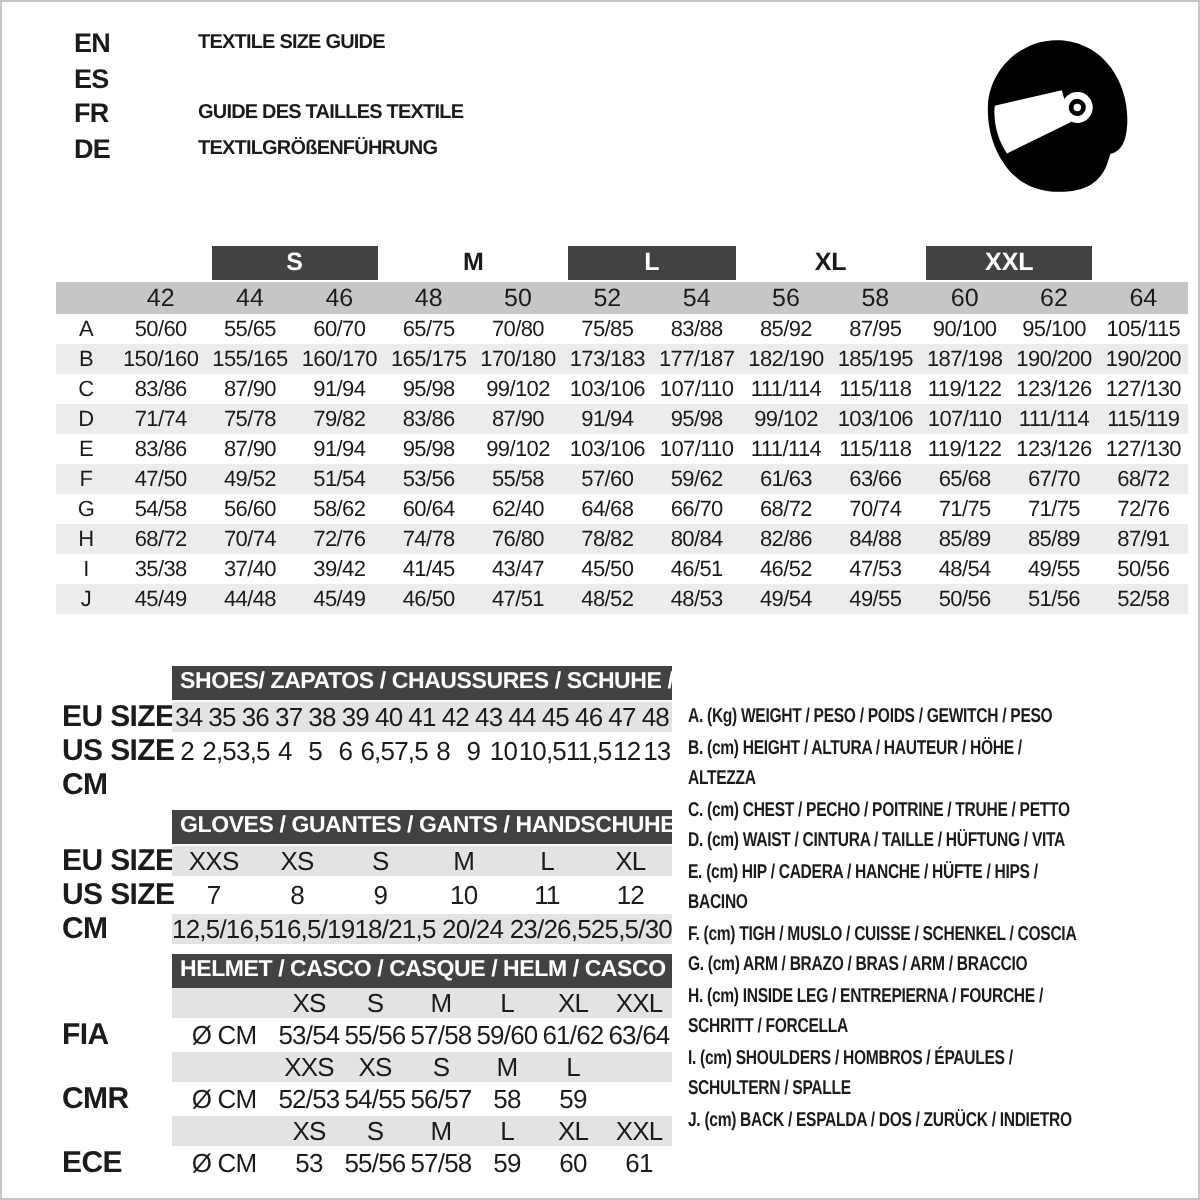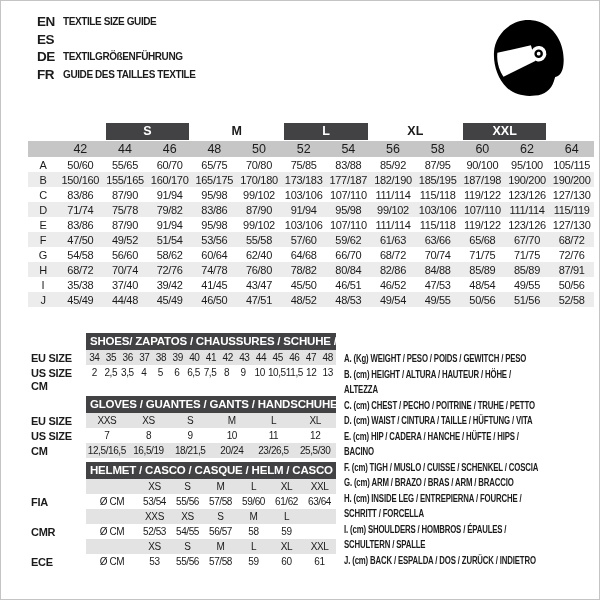--- a/index.html
+++ b/index.html
@@ -5,45 +5,45 @@
   html,body{margin:0;padding:0;background:#fff;}
   .page{
     width:600px;height:600px;box-sizing:border-box;position:relative;
     background:#fff;border:1px solid #c4c4c4;overflow:hidden;
     font-family:"Liberation Sans",sans-serif;color:#1b1b1b;
     -webkit-font-smoothing:antialiased;
   }
   
   .top{position:relative;height:122px;}
   .langs{position:absolute;left:36px;top:12px;}
-  .lang-row{display:flex;line-height:17.5px;}
+  .lang-row{display:flex;line-height:17.5px;gap:36px;}
   .lang-code{width:26px;font-weight:bold;font-size:13.5px;letter-spacing:-0.4px;}
   .lang-text{font-weight:bold;font-size:10px;letter-spacing:-0.4px;}
   .helmet-wrap{position:absolute;left:482px;top:12px;width:86px;height:96px;}
   
   .main-table{margin:0 5px 0 27px;}
   .trow{display:grid;grid-template-columns:30px repeat(12,1fr);align-items:center;}
   .trow.groups{height:17px;margin-bottom:1px;}
   .trow.groups .tcell{font-weight:bold;font-size:12.5px;height:17px;line-height:17px;}
   .trow.groups .dark-box{background:var(--dark-bar,#424244);color:#fff;margin:0 3px;}
   .trow.numbers{height:16px;background:var(--numbers-row,#c6c6c6);font-size:12.5px;}
   .trow.data{height:15px;font-size:11px;letter-spacing:-0.3px;}
   .trow.data.shaded{background:var(--row-shade,#ececec);}
   .tcell{text-align:center;white-space:nowrap;overflow:visible;}
   
   .bottom{display:flex;margin-top:26px;}
   .bottom-left{width:392px;box-sizing:border-box;padding-left:30px;}
   .sub{display:grid;grid-template-columns:55px 1fr;align-items:center;}
   .sub + .sub{margin-top:4px;}
-  .sub-label{font-weight:bold;font-size:11px;letter-spacing:-0.3px;white-space:nowrap;}
+  .sub-label{font-weight:bold;font-size:15px;letter-spacing:-0.3px;white-space:nowrap;}
   .sub-title{
     background:var(--dark-bar,#424244);color:#fff;font-weight:bold;font-size:11.5px;
     height:17px;line-height:17px;padding-left:4px;letter-spacing:-0.2px;white-space:nowrap;overflow:hidden;
   }
-  .vals{display:grid;height:15px;align-items:center;font-size:10px;letter-spacing:-0.4px;}
+  .vals{display:grid;height:15px;align-items:center;font-size:13px;letter-spacing:-0.4px;}
   .vals.shaded{background:var(--subtable-shade,#e3e3e3);}
   .vals .tcell{font-size:inherit;}
   
   .legend{flex:1;padding-top:6px;padding-left:8px;margin-top:12px;}
   .legend-inner{width:255px;transform:scaleX(0.78);transform-origin:left top;}
   .legend-item{font-weight:bold;font-size:10px;line-height:15.5px;letter-spacing:-0.2px;}
 </style>
 </head>
 <body>
 
@@ -52,26 +52,26 @@
   <div class="top">
     <div class="langs">
         <div class="lang-row">
           <span class="lang-code">EN</span>
           <span class="lang-text">TEXTILE SIZE GUIDE</span>
         </div>
         <div class="lang-row">
           <span class="lang-code">ES</span>
         </div>
         <div class="lang-row">
+          <span class="lang-code">FR</span>
+          <span class="lang-text">GUIDE DES TAILLES TEXTILE</span>
+        </div>
+        <div class="lang-row">
           <span class="lang-code">DE</span>
           <span class="lang-text">TEXTILGRÖßENFÜHRUNG</span>
-        </div>
-        <div class="lang-row">
-          <span class="lang-code">FR</span>
-          <span class="lang-text">GUIDE DES TAILLES TEXTILE</span>
         </div>
       </div>
     <div class="helmet-wrap">
       <svg width="86" height="96" viewBox="0 0 100 112">
         <g transform="rotate(6 50 54)">
           <path fill="#000" d="M52 8
             C77 8 93 30 94 53
             C94.5 63 92 69 86 71
             L85 76
             C83 86 76 93 65 95

